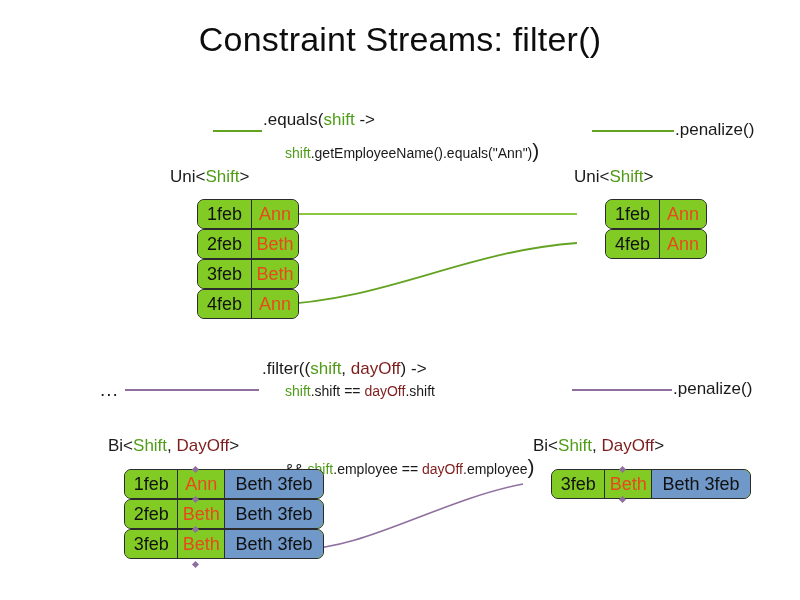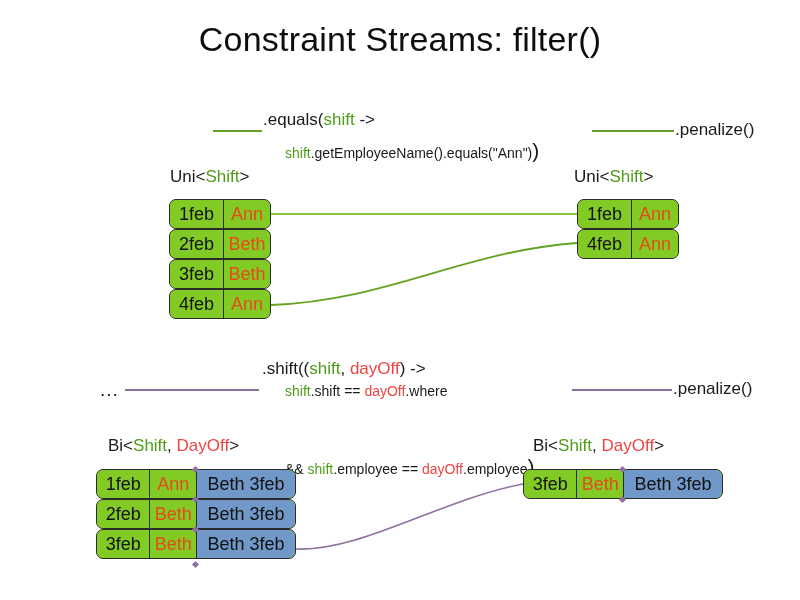--- a/index.html
+++ b/index.html
@@ -58,21 +58,21 @@
   .codelbl {
     position: absolute;
     font-size: 17px;
     color: #1a1a1a;
     white-space: nowrap;
   }
   .codelbl.small {
     font-size: 14px;
   }
   .sh { color: #4f9c18; }
-  .do { color: #ef4444; }
+  .do { color: #7f1d1d; }
   .bigparen { font-size: 21px; }
   .dots {
     position: absolute;
     font-size: 19px;
     color: #1a1a1a;
     letter-spacing: 1px;
     white-space: nowrap;
   }
 
   .stream-label {
@@ -86,20 +86,21 @@
   .card {
     position: absolute;
     display: flex;
     align-items: stretch;
     border: 1.6px solid #2b2b2b;
     border-radius: 7px;
     box-sizing: border-box;
     overflow: hidden;
     background: #82cb25;
     height: 30px;
+    margin-left: 28px;
   }
   .cell {
     display: flex;
     align-items: center;
     justify-content: center;
     box-sizing: border-box;
     font-size: 18px;
     line-height: 1;
     white-space: nowrap;
   }
@@ -185,23 +186,23 @@
     <div class="cell date" style="width:54px;">1feb</div>
     <div class="cell name" style="width:46px;">Ann</div>
   </div>
   <div class="card uni" style="left:577px; top:229px; width:102px;">
     <div class="cell date" style="width:54px;">4feb</div>
     <div class="cell name" style="width:46px;">Ann</div>
   </div>
 
   <div class="dots" style="left:100px; top:379px;">...</div>
 
-  <div class="codelbl" style="left:262px; top:359px;"><span>.shift((</span><span class="sh small">shift</span><span class="small">, </span><span class="do small">dayOff</span><span class="small">) -&gt;</span></div>
-
-  <div class="codelbl small" style="left:285px; top:383px;"><span class="sh">shift</span><span>.shift == </span><span class="do">dayOff</span><span>.where</span></div>
+  <div class="codelbl" style="left:262px; top:359px;"><span>.filter((</span><span class="sh small">shift</span><span class="small">, </span><span class="do small">dayOff</span><span class="small">) -&gt;</span></div>
+
+  <div class="codelbl small" style="left:285px; top:383px;"><span class="sh">shift</span><span>.shift == </span><span class="do">dayOff</span><span>.shift</span></div>
 
   <div class="codelbl small" style="left:285px; top:431px;margin-top:24px;"><span>&amp;&amp; </span><span class="sh">shift</span><span>.employee == </span><span class="do">dayOff</span><span>.employee</span><span class="bigparen">)</span></div>
 
   <div class="codelbl" style="left:673px; top:379px;">.penalize()</div>
 
   <div class="stream-label" style="left:108px; top:436px;"><span>Bi&lt;</span><span class="sh">Shift</span><span>, </span><span class="do">DayOff</span><span>&gt;</span></div>
 
   <div class="stream-label" style="left:533px; top:436px;"><span>Bi&lt;</span><span class="sh">Shift</span><span>, </span><span class="do">DayOff</span><span>&gt;</span></div>
 
   <div class="card" style="left:96px; top:469px; width:200px;">

